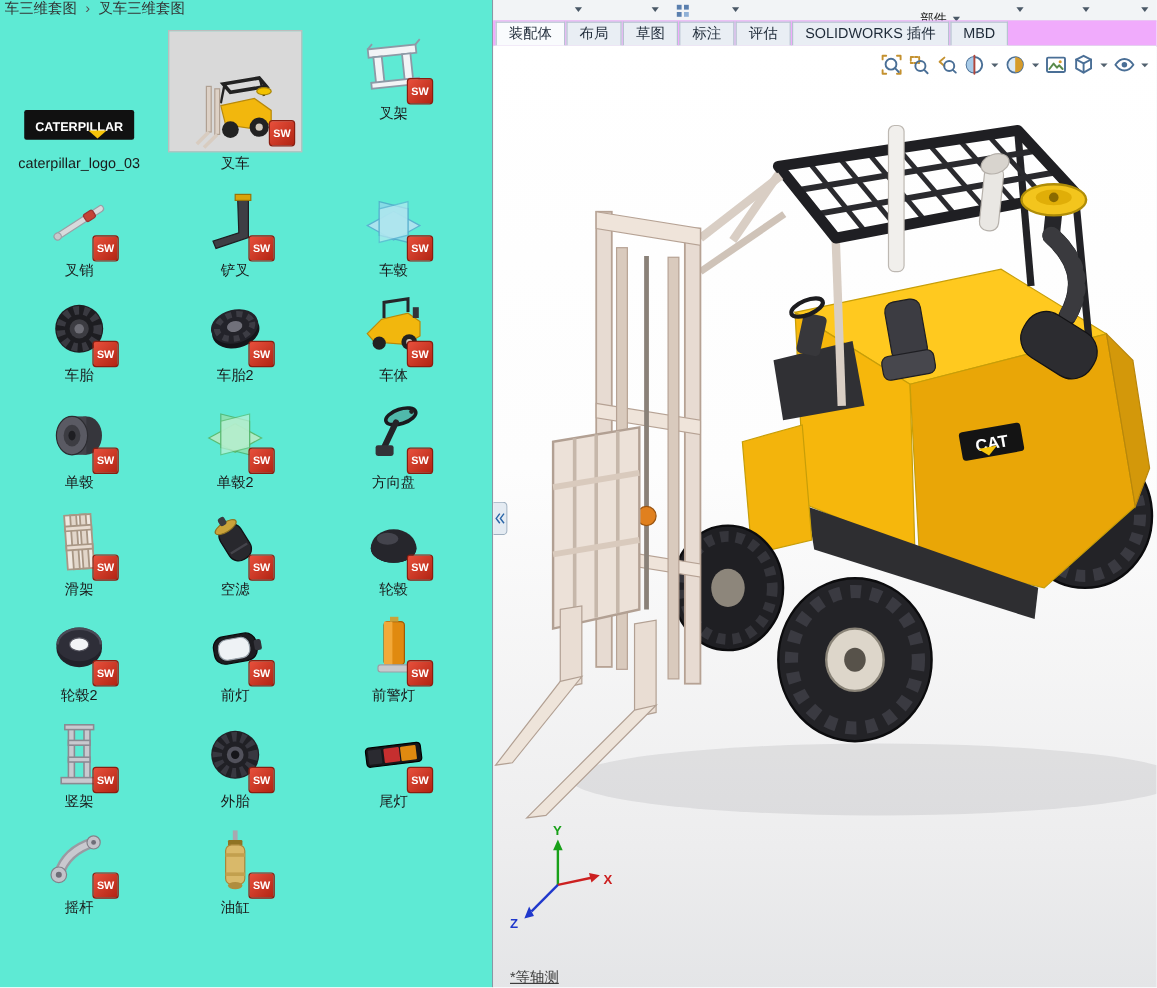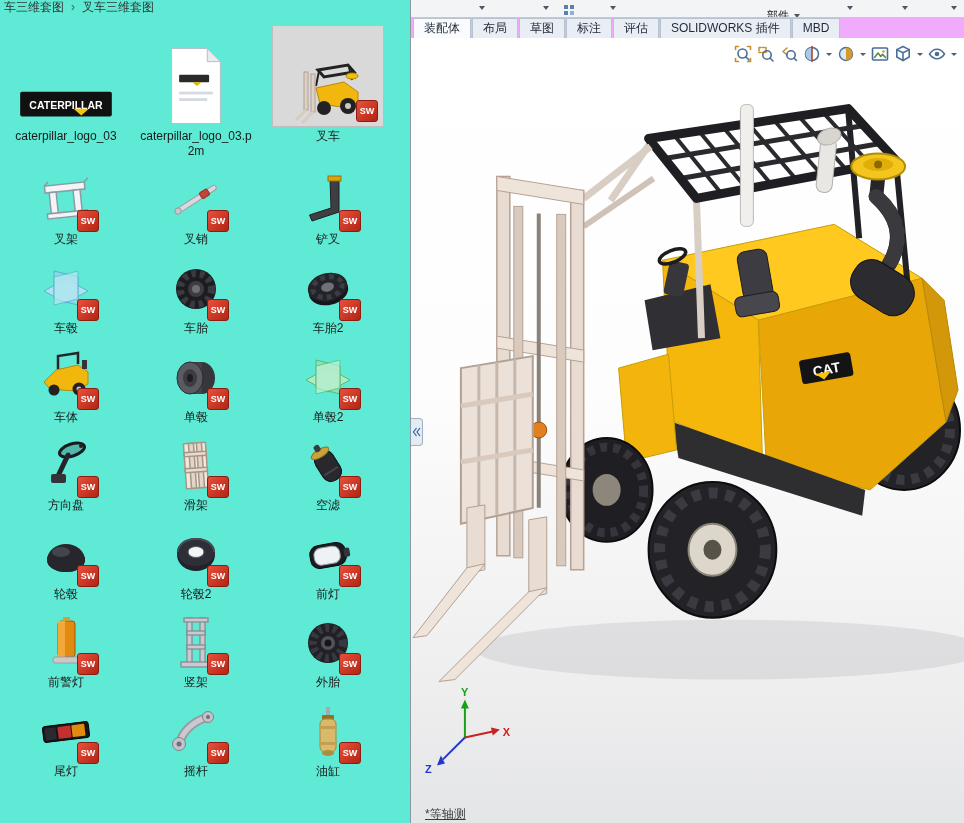--- a/index.html
+++ b/index.html
@@ -67,33 +67,20 @@
           <div class="thumbwrap">
             <svg viewBox="0 0 100 44" width="96" height="42">
               <rect x="2" y="8" width="96" height="26" rx="2" fill="#111"></rect>
               <text x="50" y="26" text-anchor="middle" font-size="11" font-weight="bold" fill="#fff" font-family="Liberation Sans,sans-serif">CATERPILLAR</text>
               <polygon points="58,26 74,26 66,33" fill="#f7c50a"></polygon>
             </svg>
           </div>
           <div class="flabel">caterpillar_logo_03</div>
         </div>
         <div class="item big">
-          <div class="thumbwrap">
-            <svg viewBox="0 0 64 84" width="60" height="80">
-              <path d="M6 2h38l14 14v66H6z" fill="#fff" stroke="#b5bcc4"></path>
-              <path d="M44 2l14 14H44z" fill="#e8ecf0" stroke="#b5bcc4"></path>
-              <rect x="14" y="30" width="32" height="8" rx="1" fill="#2a2a2a"></rect>
-              <polygon points="28,38 38,38 33,42" fill="#e8b400"></polygon>
-              <rect x="14" y="48" width="36" height="3" fill="#d5dae0"></rect>
-              <rect x="14" y="55" width="30" height="3" fill="#d5dae0"></rect>
-            </svg>
-          </div>
-          <div class="flabel">caterpillar_logo_03.p2m</div>
-        </div>
-        <div class="item big">
           <div class="thumbwrap selected">
             <svg viewBox="0 0 72 64" width="72" height="64">
               <path d="M26 8 L56 3 L62 10 L32 15 Z" fill="none" stroke="#222" stroke-width="3"></path>
               <path d="M27 9 L24 24 M57 5 L60 18" stroke="#222" stroke-width="2" fill="none"></path>
               <path d="M24 26 L52 20 L66 30 L66 40 L56 46 L28 42 Z" fill="#f2b70d" stroke="#b8890a"></path>
               <ellipse cx="60" cy="14" rx="6" ry="3" fill="#f2c200" stroke="#a8860a"></ellipse>
               <ellipse cx="56" cy="44" rx="8" ry="8" fill="#222"></ellipse>
               <circle cx="56" cy="44" r="3" fill="#cfc8bc"></circle>
               <ellipse cx="32" cy="46" rx="7" ry="7" fill="#222"></ellipse>
               <rect x="12" y="10" width="4" height="38" fill="#ddd1c6" stroke="#b0a092"></rect>

